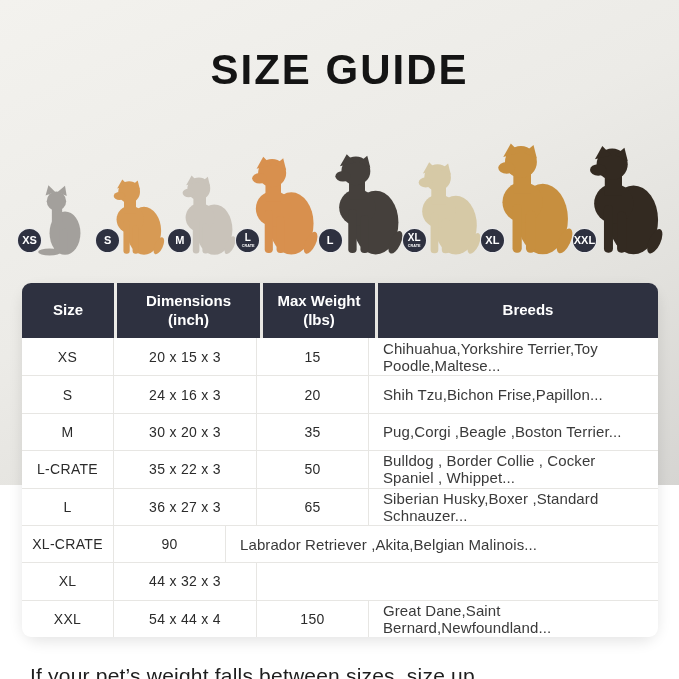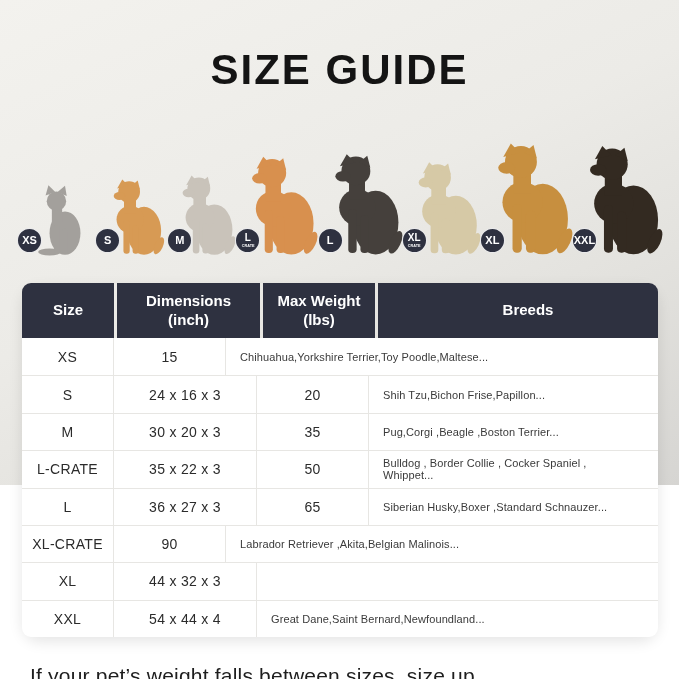--- a/index.html
+++ b/index.html
@@ -60,21 +60,21 @@
   }
   .tr{display:flex;border-top:1px solid #e7e6e3;box-sizing:border-box;}
   .tr:first-child{border-top:none;}
   .td{
     display:flex;align-items:center;justify-content:center;
     font-size:14px;color:#2b2b2b;box-sizing:border-box;
     border-right:1px solid #e7e6e3;letter-spacing:0.3px;
   }
   .td.col-breeds{
     justify-content:flex-start;padding-left:14px;padding-right:20px;
-    font-size:11px;color:#3a3a3a;border-right:none;letter-spacing:0.1px;
+    font-size:15px;color:#3a3a3a;border-right:none;letter-spacing:0.1px;
   }
   .footer-note{
     position:absolute;left:30px;top:664px;
     font-size:21px;color:#1e1e1e;letter-spacing:0.2px;
   }
 </style>
 </head>
 <body>
 
 <div class="stage">
@@ -233,20 +233,21 @@
         <span>Max Weight</span>
         <span>(lbs)</span>
       </div>
       <div class="th col-breeds">
         <span>Breeds</span>
       </div>
     </div>
     <div class="tbody">
         <div class="tr">
           <div class="td col-size">XS</div>
+          <div class="td col-dim">20 x 15 x 3</div>
           <div class="td col-wt">15</div>
           <div class="td col-breeds">Chihuahua,Yorkshire Terrier,Toy Poodle,Maltese...</div>
         </div>
         <div class="tr">
           <div class="td col-size">S</div>
           <div class="td col-dim">24 x 16 x 3</div>
           <div class="td col-wt">20</div>
           <div class="td col-breeds">Shih Tzu,Bichon Frise,Papillon...</div>
         </div>
         <div class="tr">
@@ -272,20 +273,21 @@
           <div class="td col-wt">90</div>
           <div class="td col-breeds">Labrador Retriever ,Akita,Belgian Malinois...</div>
         </div>
         <div class="tr">
           <div class="td col-size">XL</div>
           <div class="td col-dim">44 x 32 x 3</div>
         </div>
         <div class="tr">
           <div class="td col-size">XXL</div>
           <div class="td col-dim">54 x 44 x 4</div>
+          <div class="td col-wt">150</div>
           <div class="td col-breeds">Great Dane,Saint Bernard,Newfoundland...</div>
         </div>
       </div>
   </div>
 
   <div class="footer-note">If your pet’s weight falls between sizes, size up.</div>
 
 </div>
 
 </body></html>

